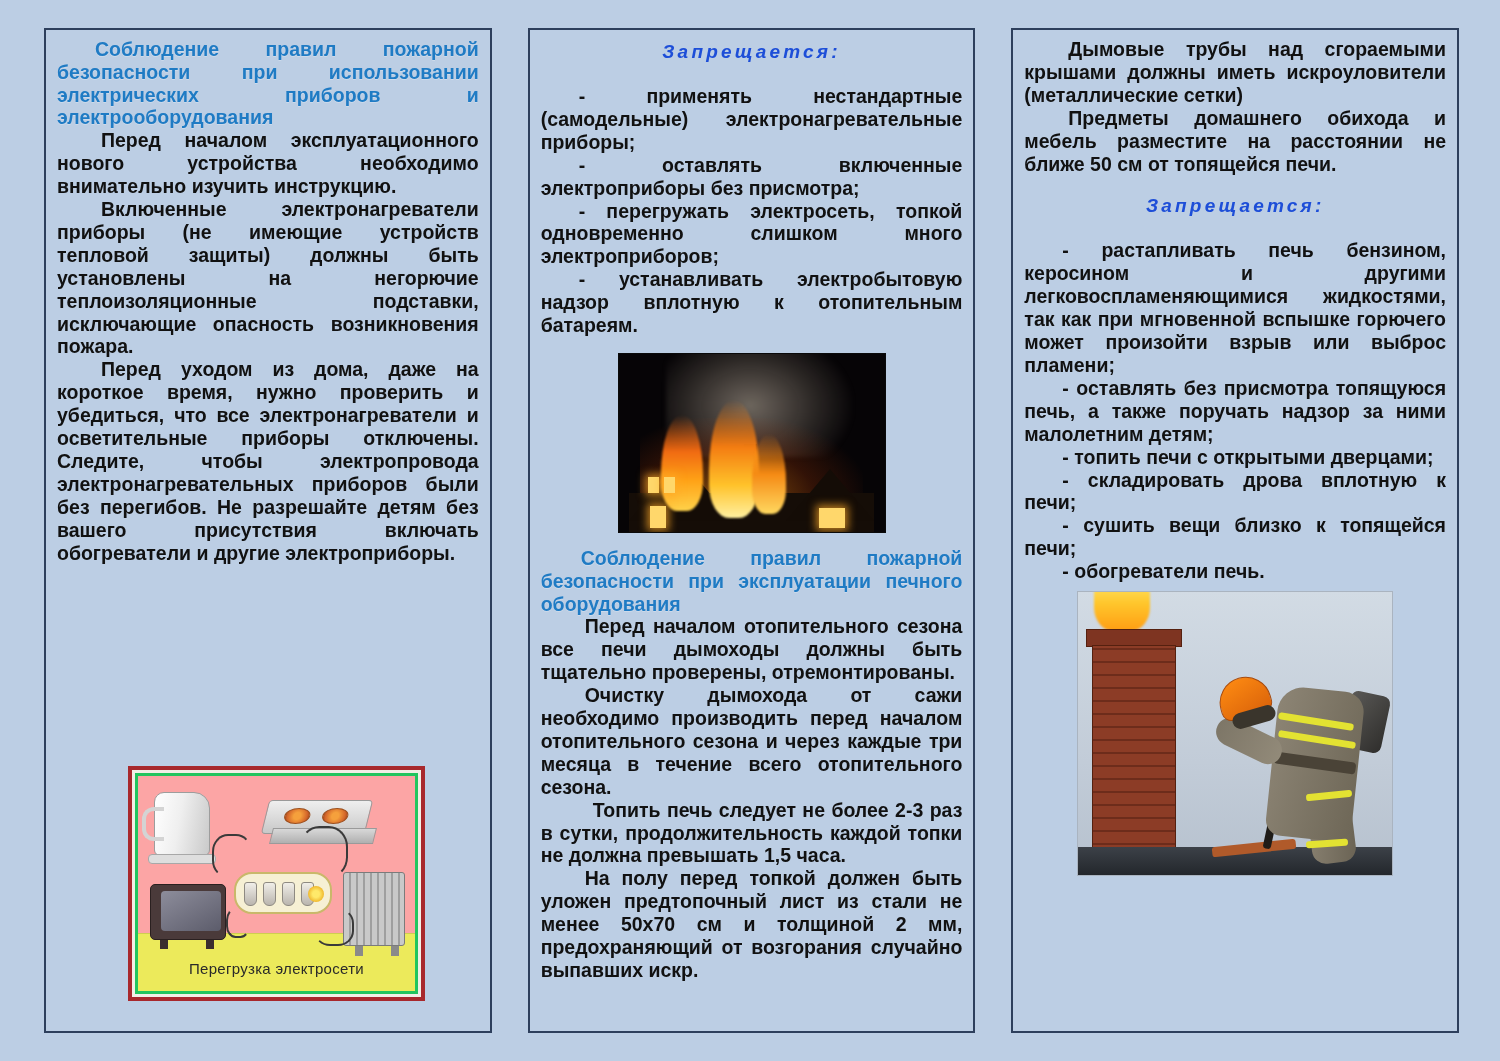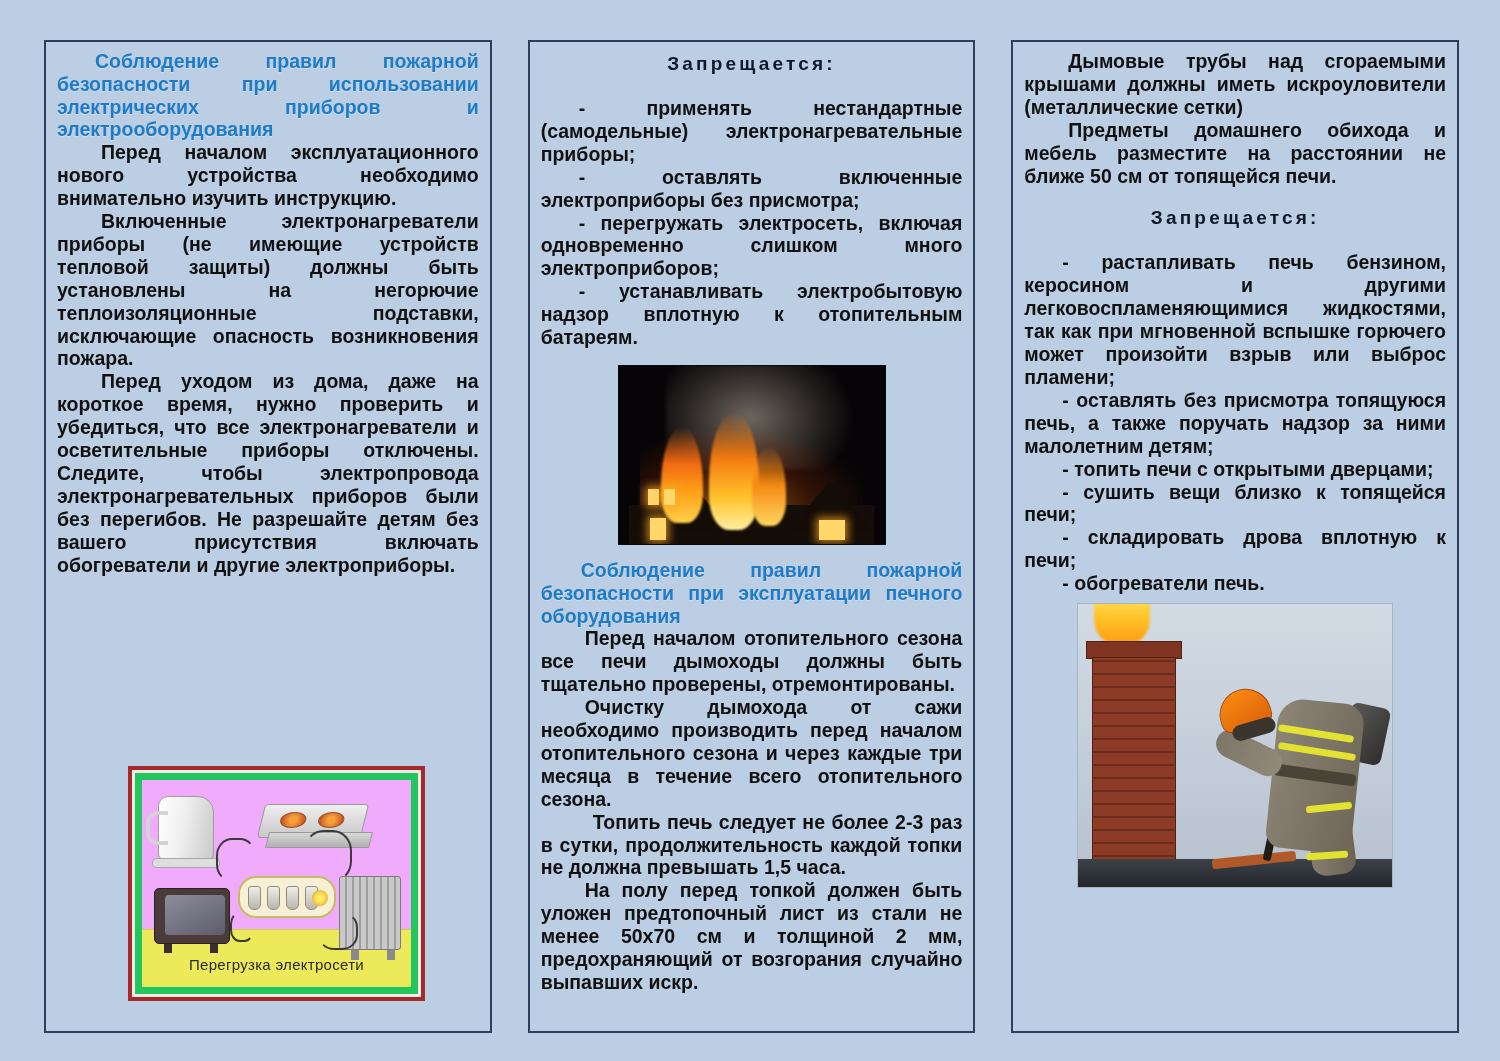--- a/index.html
+++ b/index.html
@@ -12,21 +12,21 @@
     overflow: hidden;
     position: relative;
   }
 
   #brochure {
     position: absolute;
     left: 0; top: 0;
     width: 1500px; height: 1061px;
     display: flex;
     gap: 36px;
-    padding: 40px 41px 28px 44px;
+    padding: 28px 41px 28px 44px;
   }
 
   .panel {
     position: relative;
     flex: 1 1 0;
     border: 2px solid #2d3f5c;
     background: #bccee4;
     padding: 8px 11px 6px 11px;
     overflow: hidden;
   }
@@ -39,26 +39,27 @@
     line-height: 1.17;
     text-align: justify;
     text-align-last: left;
     text-indent: 38px;
     margin-bottom: 0;
     text-shadow: 0 1px 0 rgba(255,255,255,.25);
   }
   .heading.tight { text-indent: 40px; }
 
   .forbid {
-    color: #0f172a;
+    color: #1d4ed8;
     font-weight: bold;
     font-size: 19px;
     letter-spacing: 3.2px;
     text-align: center;
     margin: 3px 0 22px 0;
+    font-style: italic;
   }
   .forbid.c3 { margin: 20px 0 22px 0; }
 
   p.body {
     color: #111111;
     font-weight: bold;
     font-size: 19.5px;
     line-height: 1.175;
     text-align: justify;
     text-align-last: left;
@@ -75,22 +76,22 @@
     bottom: 30px;
     width: 297px;
     height: 235px;
     border: 4px solid #a8282c;
     background: #f2efe6;
     padding: 3px;
   }
   .ovl-inner {
     position: relative;
     width: 100%; height: 100%;
-    background: #f0abfc;
-    border: 7px solid #22c55e;
+    background: #fca5a5;
+    border: 3px solid #22c55e;
     overflow: hidden;
   }
   .ovl-floor {
     position: absolute; left: 0; right: 0; bottom: 0;
     height: 58px; background: #ecea5b;
     border-top: 1px solid #cfce50;
   }
   .ovl-caption {
     position: absolute; left: 0; right: 0; bottom: 14px;
     text-align: center;
@@ -387,21 +388,21 @@
       </div>
     </figure>
   </section>
 
   <section class="panel">
 
     <div class="forbid">Запрещается:</div>
 
     <p class="body bullet">- применять нестандартные (самодельные) электронагревательные приборы;</p>
     <p class="body bullet">- оставлять включенные электроприборы без присмотра;</p>
-    <p class="body bullet">- перегружать электросеть, включая одновременно слишком много электроприборов;</p>
+    <p class="body bullet">- перегружать электросеть, топкой одновременно слишком много электроприборов;</p>
     <p class="body bullet">- устанавливать электробытовую надзор вплотную к отопительным батареям.</p>
 
     <figure class="fig-house">
       <div class="hs-smoke"></div>
       <div class="hs-glowbig"></div>
       <div class="walls"></div>
       <div class="roofL"></div>
       <div class="roofR"></div>
       <div class="chimney"></div>
       <div class="flameA"></div>
@@ -424,22 +425,22 @@
   <section class="panel">
 
     <p class="body">Дымовые трубы над сгораемыми крышами должны иметь искроуловители (металлические сетки)</p>
     <p class="body">Предметы домашнего обихода и мебель разместите на расстоянии не ближе 50 см от топящейся печи.</p>
 
     <div class="forbid c3">Запрещается:</div>
 
     <p class="body bullet">- растапливать печь бензином, керосином и другими легковоспламеняющимися жидкостями, так как при мгновенной вспышке горючего может произойти взрыв или выброс пламени;</p>
     <p class="body bullet">- оставлять без присмотра топящуюся печь, а также поручать надзор за ними малолетним детям;</p>
     <p class="body bullet">- топить печи с открытыми дверцами;</p>
+    <p class="body bullet">- складировать дрова вплотную к печи;</p>
     <p class="body bullet">- сушить вещи близко к топящейся печи;</p>
-    <p class="body bullet">- складировать дрова вплотную к печи;</p>
     <p class="body bullet">- обогреватели печь.</p>
 
     <figure class="fig-chimney">
       <div class="ch-flame"></div>
       <div class="stack-cap"></div>
       <div class="stack"></div>
 
       <div class="roofline"></div>
       <div class="ladder"></div>
       <div class="ladder-rung"></div>

